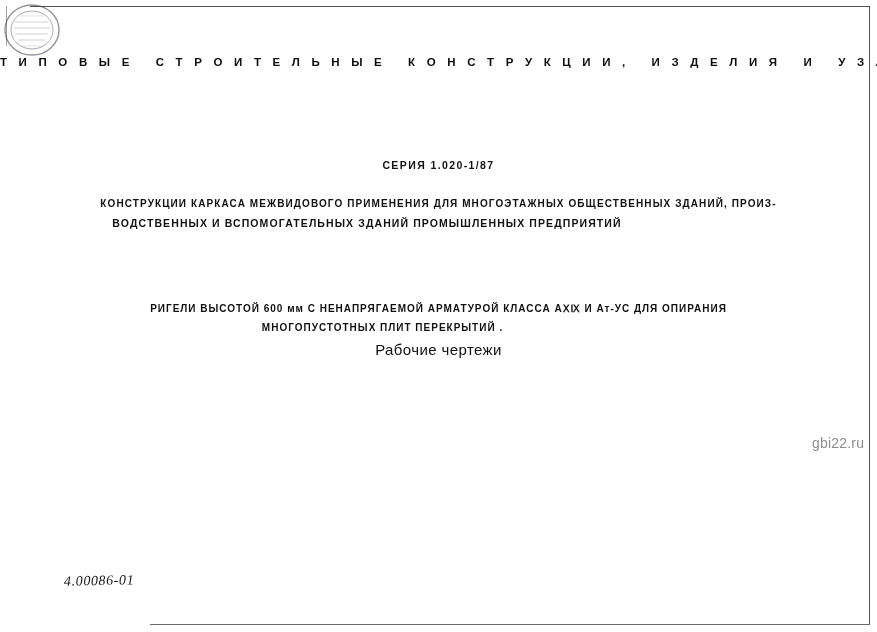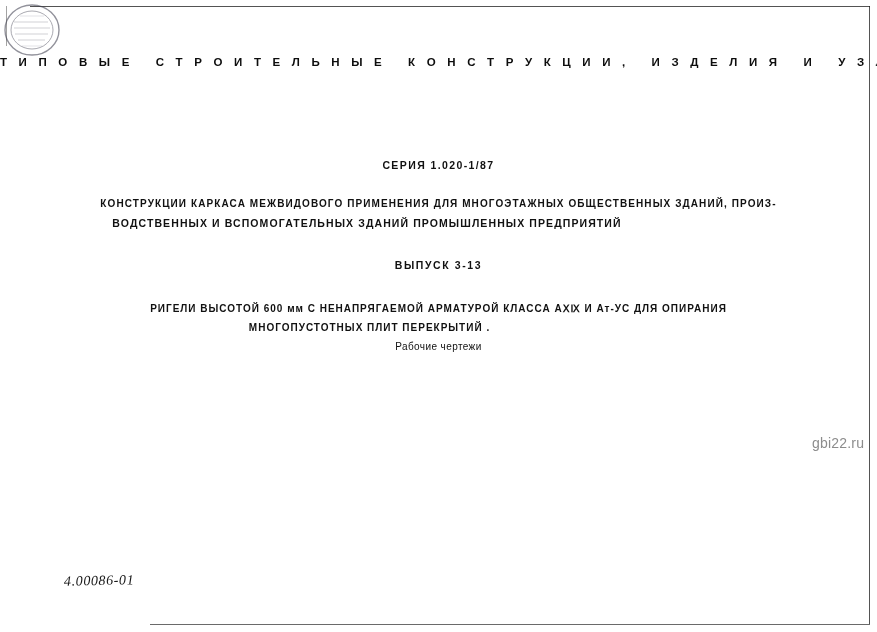--- a/index.html
+++ b/index.html
@@ -128,26 +128,27 @@
     letter-spacing: 1.0px;
     font-weight: 600;
   }
   .desc-2 {
     left: 0;
     top: 322px;
     width: 739px;
     font-size: 10px;
     letter-spacing: 1.0px;
     font-weight: 600;
+    padding-left: 13px;
   }
   .desc-3 {
     left: 0;
     top: 341px;
     width: 877px;
-    font-size: 10px;
+    font-size: 15px;
     letter-spacing: 0.4px;
     font-weight: 400;
   }
 
   .watermark {
     position: absolute;
     left: 812px;
     top: 435px;
     font-size: 14px;
     color: #8c8c8c;
@@ -192,21 +193,20 @@
   </div>
 
   <div class="txt title-main">Т И П О В Ы Е   С Т Р О И Т Е Л Ь Н Ы Е   К О Н С Т Р У К Ц И И ,   И З Д Е Л И Я   И   У З Л Ы</div>
 
   <div class="txt series">СЕРИЯ 1.020-1/87</div>
 
   <div class="txt subtitle-1">КОНСТРУКЦИИ КАРКАСА МЕЖВИДОВОГО ПРИМЕНЕНИЯ ДЛЯ МНОГОЭТАЖНЫХ ОБЩЕСТВЕННЫХ ЗДАНИЙ, ПРОИЗ-</div>
 
   <div class="txt subtitle-2">ВОДСТВЕННЫХ И ВСПОМОГАТЕЛЬНЫХ ЗДАНИЙ ПРОМЫШЛЕННЫХ ПРЕДПРИЯТИЙ</div>
 
-  <div class="txt issue">ВЫПУСК 3-13</div>
 
   <div class="txt desc-1">РИГЕЛИ ВЫСОТОЙ 600 мм С НЕНАПРЯГАЕМОЙ АРМАТУРОЙ КЛАССА АⅩⅨ И Ат-УС ДЛЯ ОПИРАНИЯ</div>
 
   <div class="txt desc-2">МНОГОПУСТОТНЫХ ПЛИТ ПЕРЕКРЫТИЙ .</div>
 
   <div class="txt desc-3">Рабочие чертежи</div>
 
   <div class="watermark">gbi22.ru</div>
 
   <div class="docnum">4.00086-01</div>

